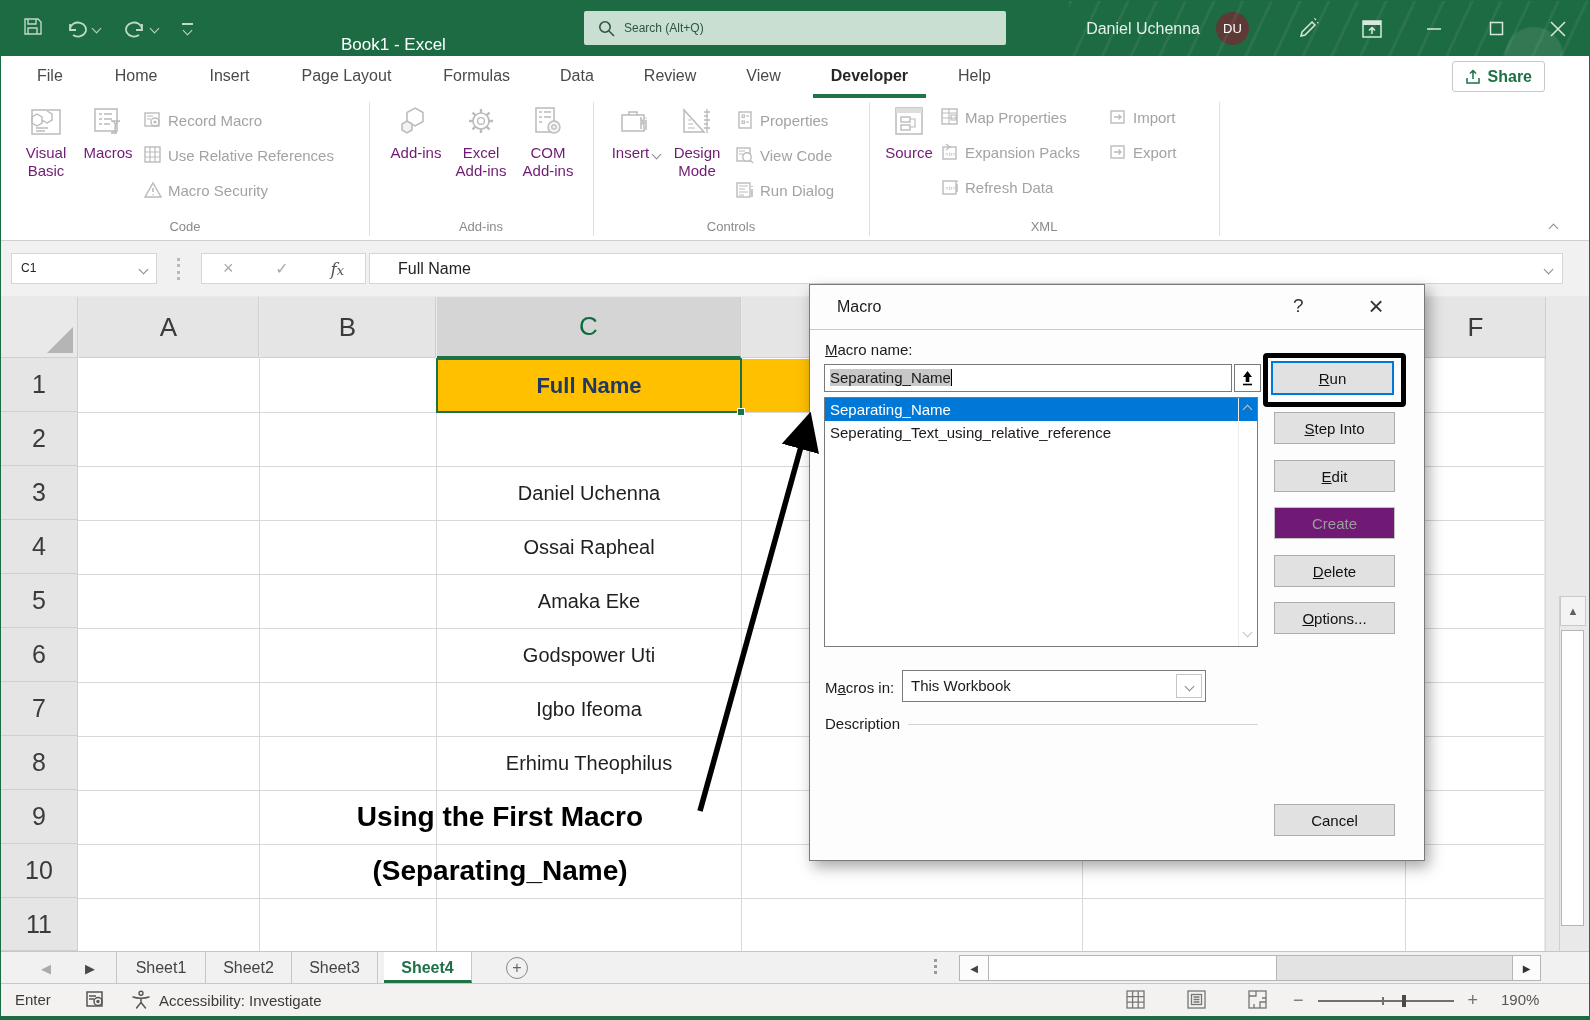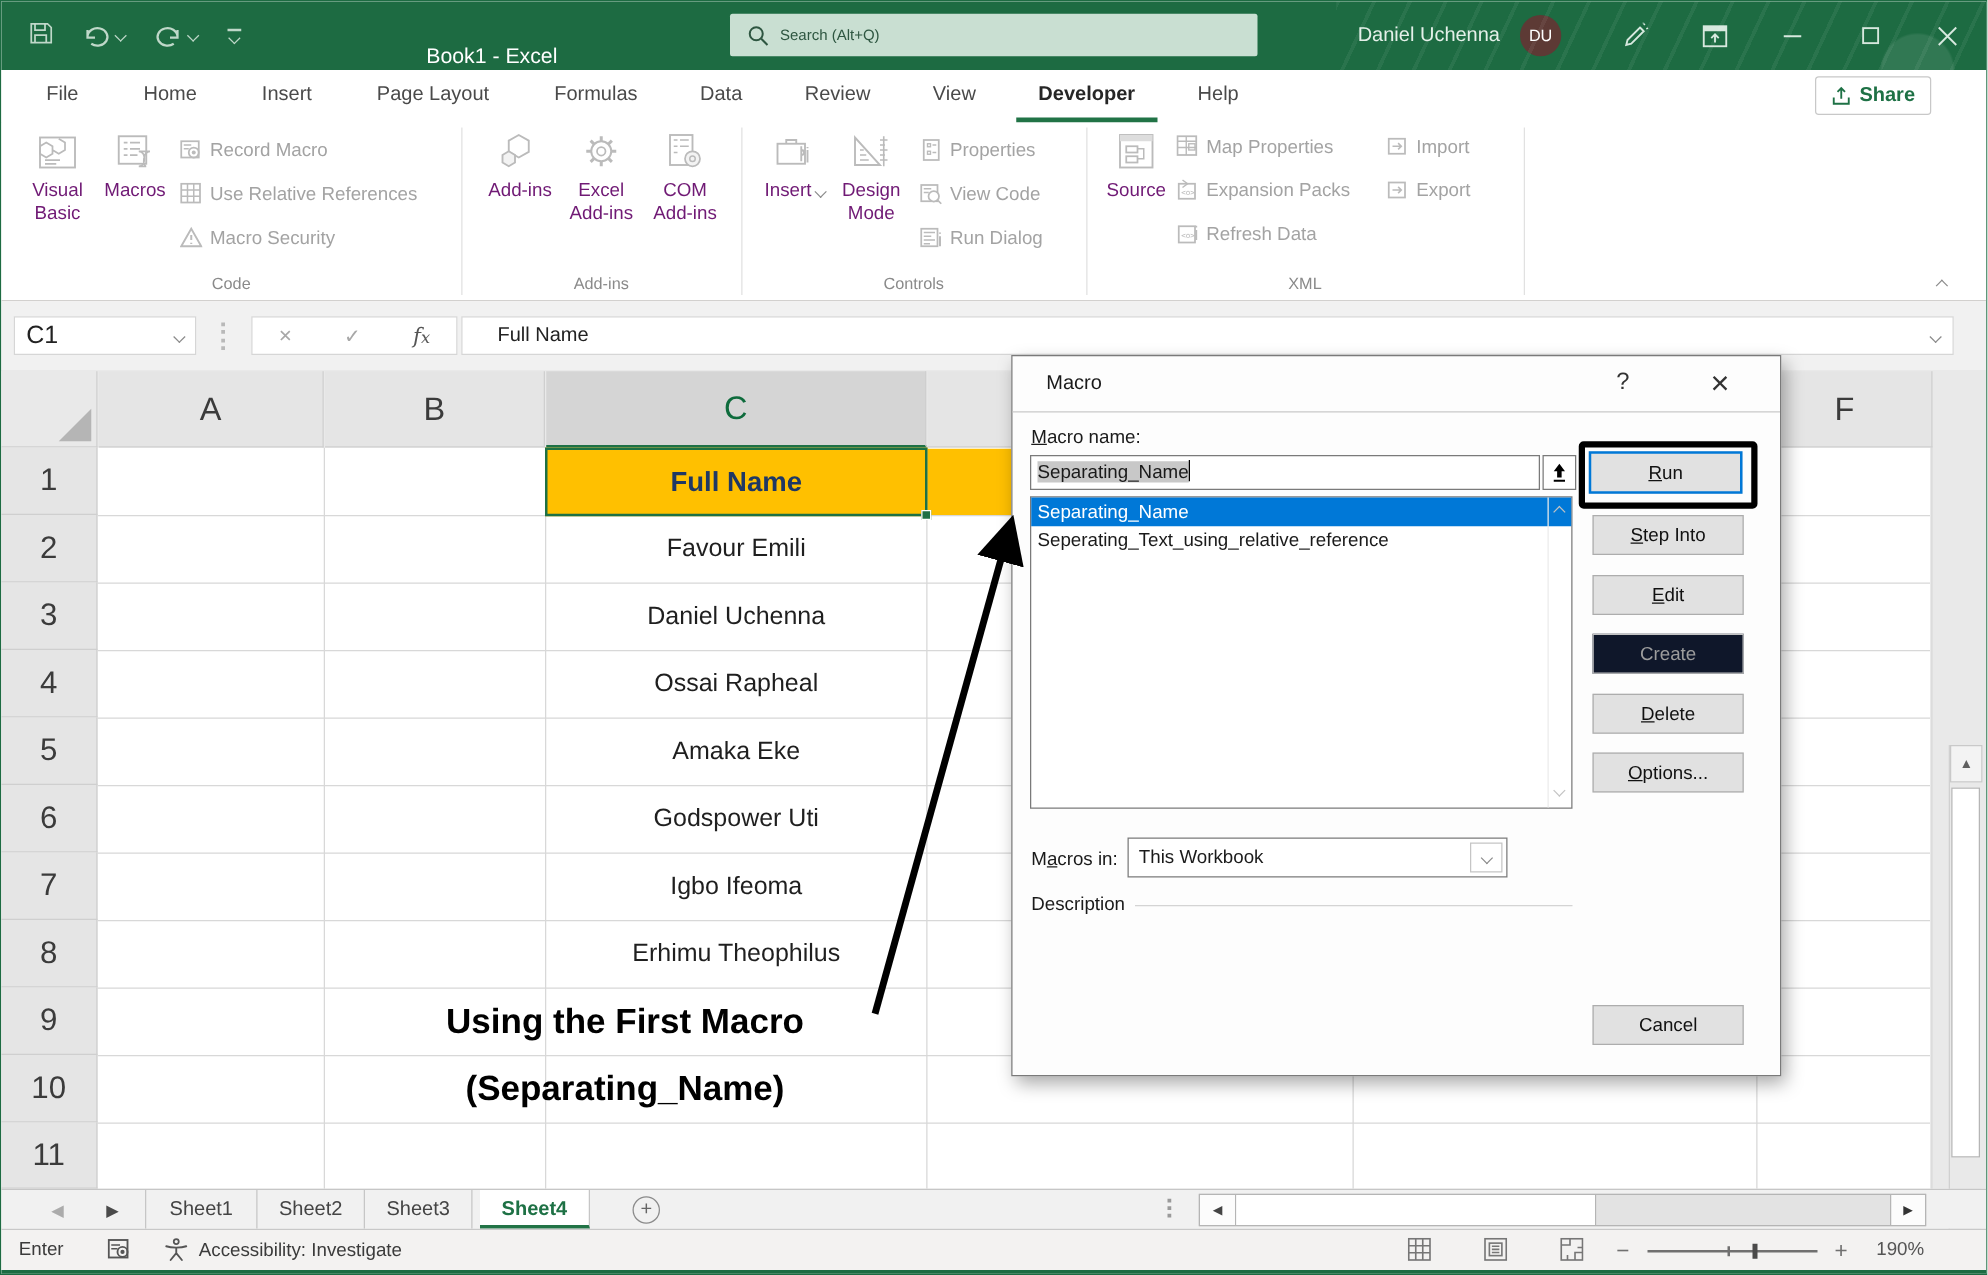--- a/index.html
+++ b/index.html
@@ -31,21 +31,21 @@
   .ribbon { position:absolute; left:0; top:97px; width:100%; height:143px; background:#fff; border-bottom:1px solid #D2D0CE; }
   .grp-label { position:absolute; bottom:6px; font-size:13px; color:#8A8A8A; text-align:center; width:100%; }
   .grp-sep { position:absolute; top:4px; bottom:4px; width:1px; background:#E1E1E1; }
   .bigbtn { position:absolute; top:8px; width:58px; text-align:center; color:#701a75; font-size:15px; line-height:18px; }
   .bigbtn svg { display:block; margin:0 auto 6px auto; }
   .smallbtn { position:absolute; display:flex; align-items:center; gap:6px; color:#A3A3A3; font-size:15px; white-space:nowrap; }
   .collapse-chev { position:absolute; right:32px; bottom:8px; color:#8A8A8A; }
 
   
   .formularow { position:absolute; left:0; top:240px; width:100%; height:55px; background:#F1F1F1; }
-  .namebox { position:absolute; left:10px; top:12px; width:146px; height:31px; background:#fff; border:1px solid #D6D6D6; font-size:20px; color:#222; line-height:29px; padding-left:9px; }
+  .namebox { position:absolute; left:10px; top:12px; width:146px; height:31px; background:#fff; border:1px solid #D6D6D6; font-size:12px; color:#222; line-height:29px; padding-left:9px; }
   .namebox .chev { position:absolute; right:9px; top:12px; }
   .fb-dots { position:absolute; left:176px; top:17px; width:4px; height:22px; display:flex; flex-direction:column; justify-content:space-between; }
   .fb-dots i { width:3px; height:3px; background:#B9B9B9; }
   .fxbox { position:absolute; left:200px; top:12px; width:165px; height:31px; background:#fff; border:1px solid #D6D6D6; display:flex; align-items:center; justify-content:space-around; }
   .formula-input { position:absolute; left:368px; top:12px; right:26px; height:31px; background:#fff; border:1px solid #D6D6D6; font-size:16px; color:#222; line-height:29px; padding-left:28px; }
   .formula-input .chev { position:absolute; right:10px; top:12px; }
 
   
   .gridarea { position:absolute; left:0; top:295px; width:100%; height:655px; background:#E9E9E9; }
   .col-hd { position:absolute; top:1px; height:61px; background:#E5E5E5; border-right:1px solid #CFCFCF; border-bottom:1px solid #CFCFCF; color:#3b3b3b; font-size:26px; display:flex; align-items:center; justify-content:center; }
@@ -77,21 +77,21 @@
   .name-input { position:absolute; left:14px; top:79px; width:408px; height:28px; background:#fff; border:1px solid #7a7a7a; line-height:26px; padding-left:5px; }
   .name-input span { background:#C8C8C8; }
   .caret { display:inline-block; width:1px; height:17px; background:#000; vertical-align:-3px; }
   .spinbtn { position:absolute; left:424px; top:79px; width:27px; height:28px; background:#fff; border:1px solid #7a7a7a; display:flex; align-items:center; justify-content:center; }
   .mlist { position:absolute; left:14px; top:112px; width:434px; height:250px; background:#fff; border:1px solid #7a7a7a; }
   .mlist .item { height:23px; line-height:23px; padding-left:5px; white-space:nowrap; }
   .mlist .item.sel { background:#0078D7; color:#fff; }
   .mlist .lane { position:absolute; right:0; top:0; width:19px; height:100%; border-left:1px solid #ECECEC; color:#C3C3C3; }
   .mlist .lane .chev { border-color:#C3C3C3; }
   .dlg-btn { position:absolute; left:464px; width:121px; height:32px; background:#E1E1E1; border:1px solid #ADADAD; font-size:15px; color:#111; display:flex; align-items:center; justify-content:center; font-family:"Liberation Sans",sans-serif; }
-  .dlg-btn.disabled { color:#9d9d9d; background:#0f172a; border-color:#C3C3C3; }
+  .dlg-btn.disabled { color:#9d9d9d; background:#701a75; border-color:#C3C3C3; }
   .run-wrap { position:absolute; left:453px; top:68px; width:143px; height:54px; border:5px solid #000; border-radius:4px; }
   .run-wrap .dlg-btn { left:3px; top:3px; width:123px; height:34px; border:2px solid #0078D7; }
   .macros-in-label { position:absolute; left:15px; top:394px; }
   .macros-in { position:absolute; left:92px; top:385px; width:304px; height:32px; background:#fff; border:1px solid #7a7a7a; line-height:30px; padding-left:8px; }
   .macros-in .dd { position:absolute; right:3px; top:3px; width:26px; height:24px; border:1px solid #C5C5C5; display:flex; align-items:center; justify-content:center; }
   .desc-label { position:absolute; left:15px; top:430px; }
   .desc-rule { position:absolute; left:98px; top:439px; width:350px; height:1px; background:#D4D4D4; }
   .desc-text { position:absolute; left:28px; top:453px; width:410px; line-height:26px; }
 
   
@@ -458,21 +458,20 @@
     <div class="hline" style="top:332px; right:45px;"></div>
       <div class="hline" style="top:386px; right:45px;"></div>
     <div class="hline" style="top:440px; right:45px;"></div>
       <div class="hline" style="top:494px; right:45px;"></div>
     <div class="hline" style="top:548px; right:45px;"></div>
       <div class="hline" style="top:602px; right:45px;"></div>
 
     <div class="d1"></div>
     <div class="c1">Full Name</div>
     <div class="fillhandle"></div>
-    <div class="cell-c" style="top:116px; height:54px;">Favour Emili</div>
     <div class="cell-c" style="top:170px; height:54px;">Daniel Uchenna</div>
     <div class="cell-c" style="top:224px; height:54px;">Ossai Rapheal</div>
     <div class="cell-c" style="top:278px; height:54px;">Amaka Eke</div>
     <div class="cell-c" style="top:332px; height:54px;">Godspower Uti</div>
     <div class="cell-c" style="top:386px; height:54px;">Igbo Ifeoma</div>
     <div class="cell-c" style="top:440px; height:54px;">Erhimu Theophilus</div>
     <div class="caption" style="top:494px; height:54px;">Using the First Macro</div>
     <div class="caption" style="top:548px; height:54px;">(Separating_Name)</div>
 
     <div class="vscroll">

